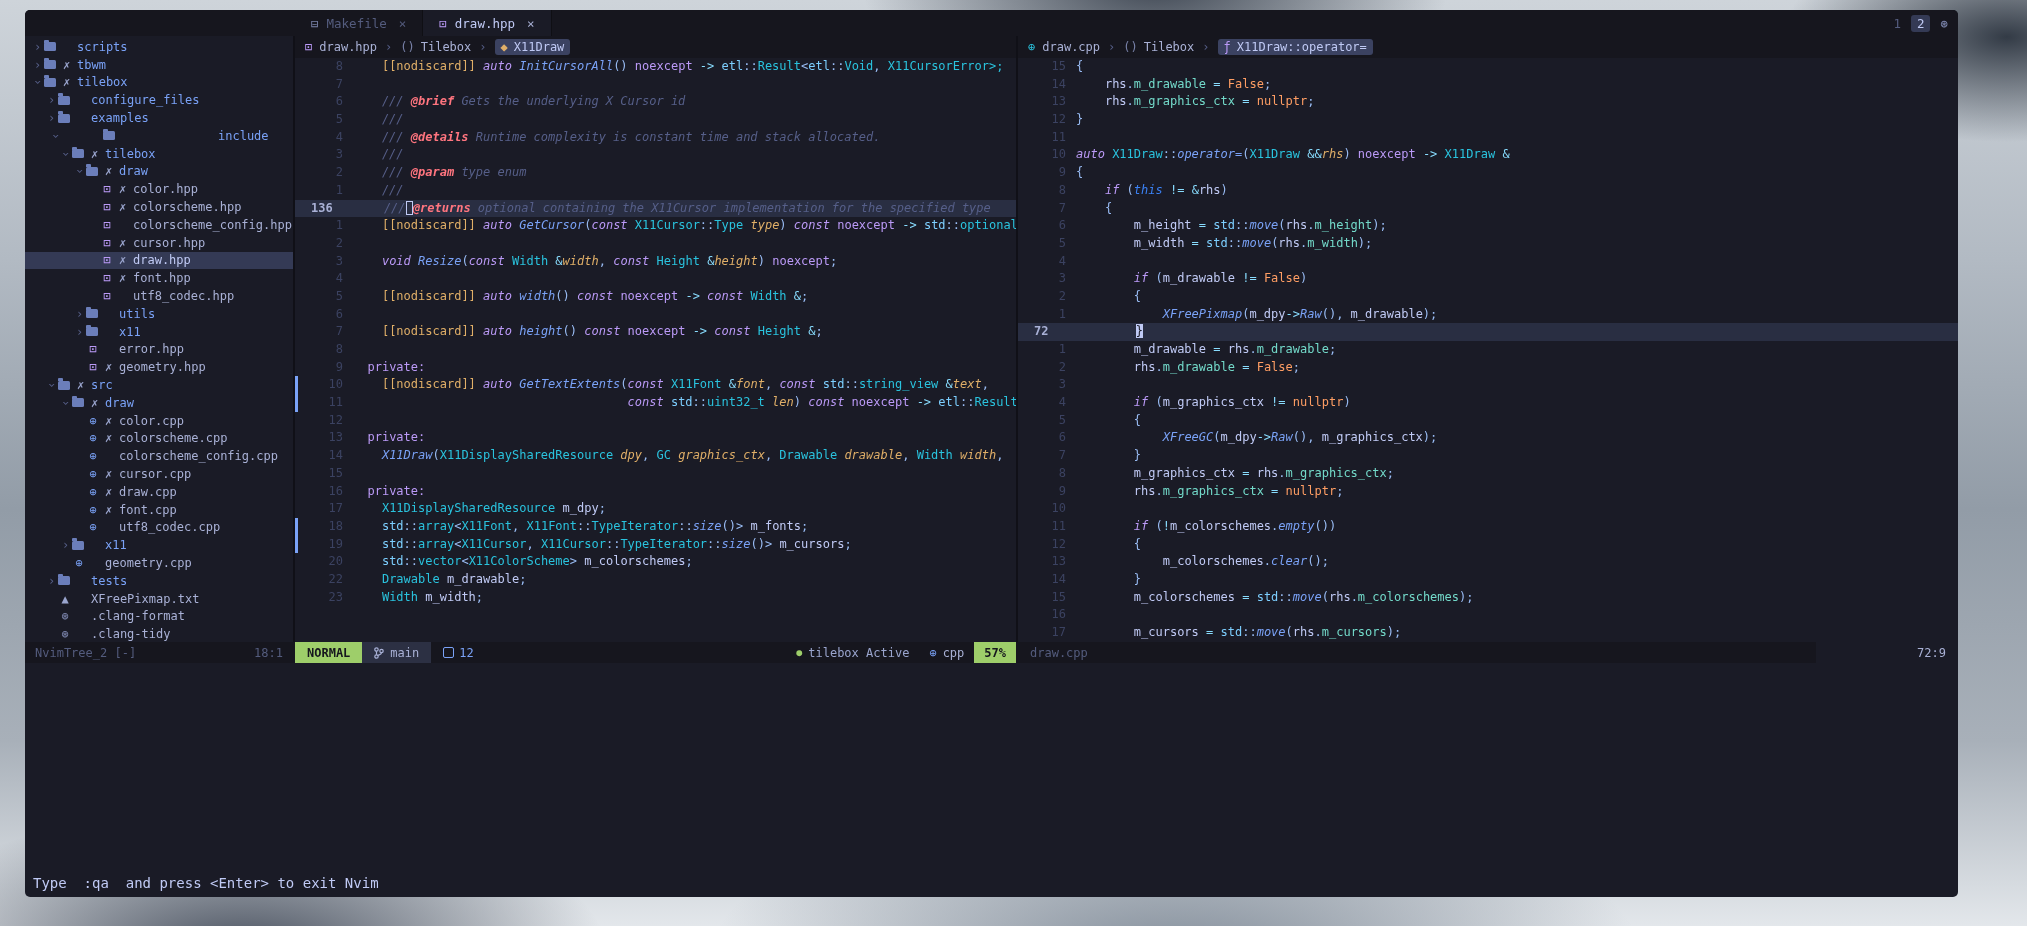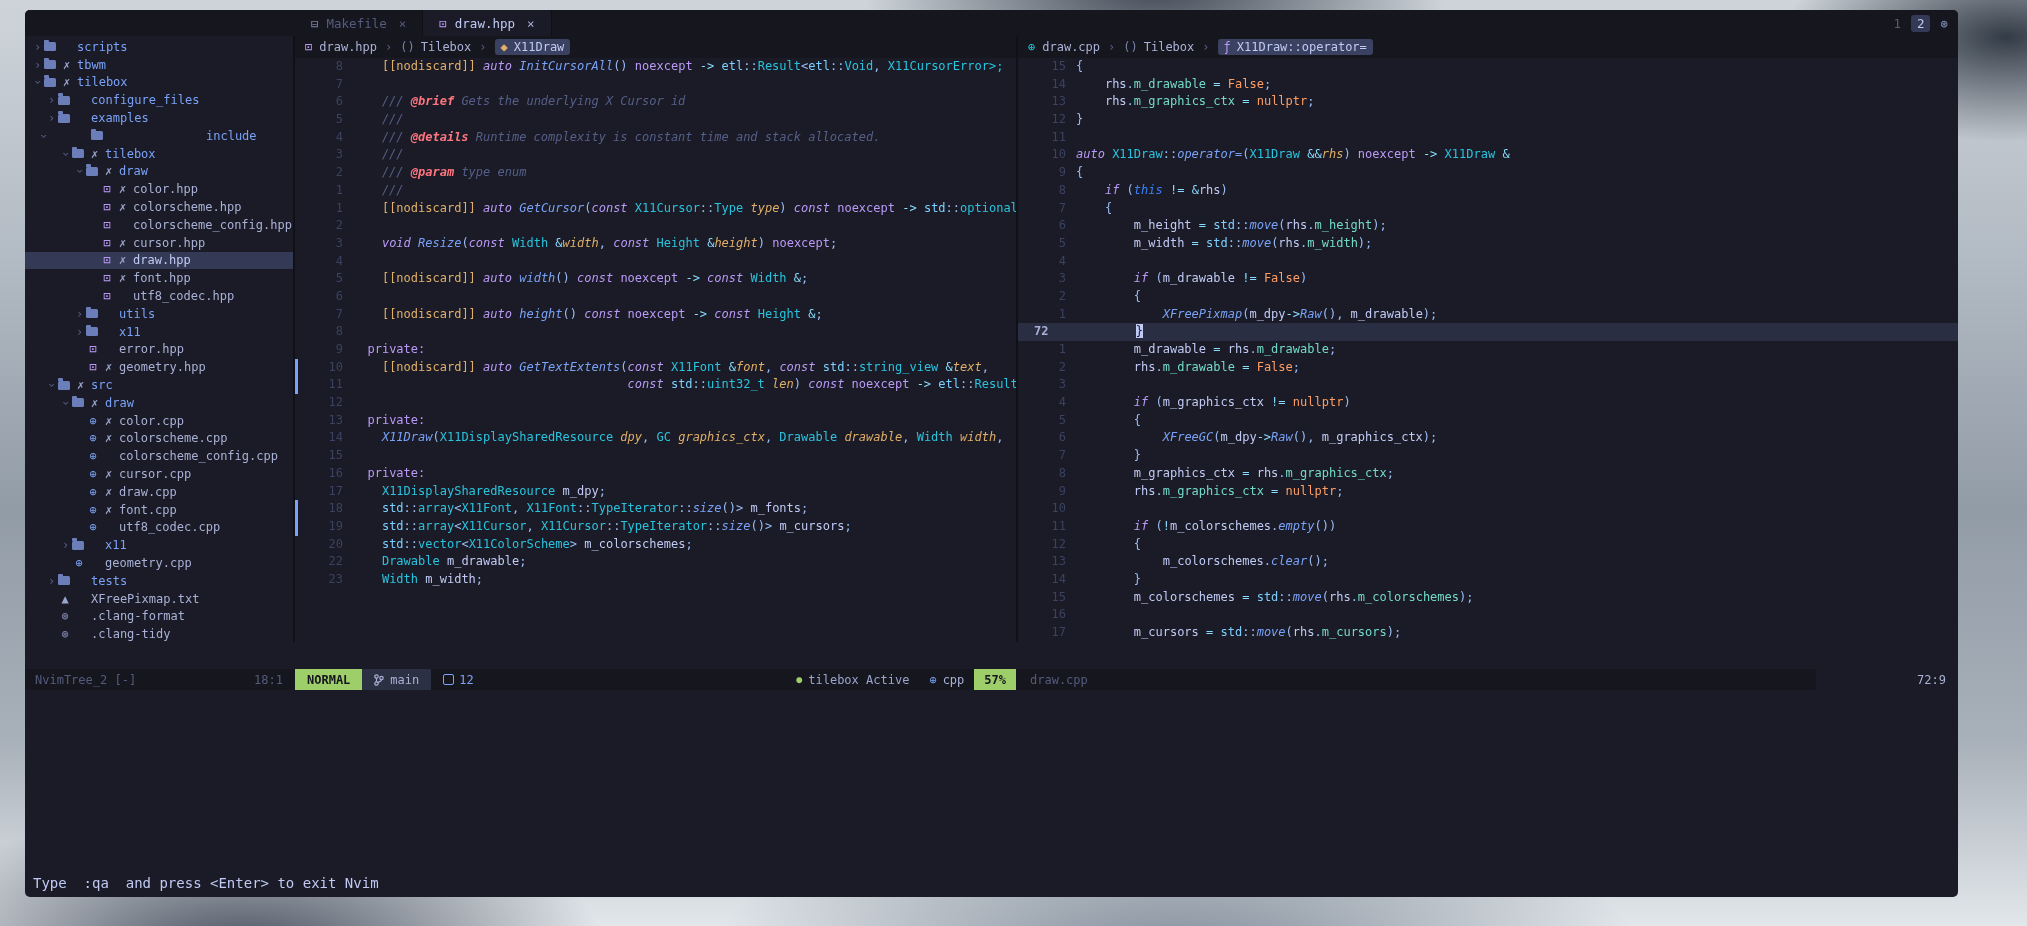--- a/index.html
+++ b/index.html
@@ -65,21 +65,21 @@
   .tk-o{color:#89ddff}.tk-p{color:#9abdf5}
   .tk-a{color:#e0af68}
   .tk-c{color:#565f89;font-style:italic}
   .tk-ct{color:#ff757f;font-weight:bold;font-style:italic}
   .tk-ob{color:#ff9e64}
   .tk-pr{color:#e0af68;font-style:italic}
   .tk-th{color:#3b82f6;font-style:italic}
   .cur-hollow{outline:1px solid #c0caf5;outline-offset:-1px;}
   .cur-block{background:#c0caf5;color:#1a1b26;}
   
-  .statusline{position:absolute;left:0;top:632px;width:1791px;height:21px;background:#16161e;font-size:12px;margin-top:27px;}
+  .statusline{position:absolute;left:0;top:632px;width:1791px;height:21px;background:#16161e;font-size:12px;}
   .sl-seg{position:absolute;top:0;height:21px;display:flex;align-items:center;}
   .sl-tree{left:0;width:268px;color:#545c7e;padding:0 10px;box-sizing:border-box;justify-content:space-between;}
   .sl-main{left:270px;width:721px;}
   .sl-right{left:993px;width:940px;color:#545c7e;padding:0 12px;box-sizing:border-box;justify-content:space-between;}
   .sl-mode{background:#9ece6a;color:#16161e;font-weight:bold;padding:0 12px;height:100%;display:flex;align-items:center;}
   .sl-branch{background:#2c3043;color:#a9b1d6;padding:0 12px;height:100%;display:flex;align-items:center;gap:6px;}
   .sl-buf{color:#7aa2f7;display:flex;align-items:center;gap:5px;padding:0 12px;}
   .sl-bufico{width:9px;height:9px;border:1.5px solid #7aa2f7;border-radius:2px;display:inline-block;}
   .sl-fill{flex:1;}
   .sl-lsp{color:#9aa5ce;display:flex;align-items:center;gap:6px;padding:0 10px;}
@@ -144,21 +144,21 @@
             <span class="fold"></span>
             <span class="git">&nbsp;</span>
             <span class="dname">configure_files</span>
           </div>
           <div class="trow" style="padding-left: 20px;">
             <span class="arrow">›</span>
             <span class="fold"></span>
             <span class="git">&nbsp;</span>
             <span class="dname">examples</span>
           </div>
-          <div class="trow" style="padding-left: 12px; gap: 41px;">
+          <div class="trow" style="padding-left: 24px; gap: 41px;">
             <span class="arrow open">›</span>
             <span class="fold"></span>
             <span class="git">&nbsp;</span>
             <span class="dname">include</span>
           </div>
           <div class="trow" style="padding-left: 34px;">
             <span class="arrow open">›</span>
             <span class="fold"></span>
             <span class="git">✗</span>
             <span class="dname">tilebox</span>
@@ -319,20 +319,21 @@
           </div>
         <div class="code" id="code0">
             <div class="cl"><span class="sign"></span><span class="ln">8</span><span class="ctext"><span class="tk-w">    </span><span class="tk-a">[[nodiscard]]</span><span class="tk-w"> </span><span class="tk-ki">auto</span><span class="tk-w"> </span><span class="tk-f">InitCursorAll</span><span class="tk-p">()</span><span class="tk-w"> </span><span class="tk-k">noexcept</span><span class="tk-w"> </span><span class="tk-o">-&gt;</span><span class="tk-w"> </span><span class="tk-ns">etl</span><span class="tk-p">::</span><span class="tk-t">Result</span><span class="tk-p">&lt;</span><span class="tk-ns">etl</span><span class="tk-p">::</span><span class="tk-t">Void</span><span class="tk-p">,</span><span class="tk-w"> </span><span class="tk-t">X11CursorError&gt;;</span></span></div>
             <div class="cl"><span class="sign"></span><span class="ln">7</span><span class="ctext"></span></div>
             <div class="cl"><span class="sign"></span><span class="ln">6</span><span class="ctext"><span class="tk-c">    /// </span><span class="tk-ct">@brief</span><span class="tk-c"> Gets the underlying X Cursor id</span></span></div>
             <div class="cl"><span class="sign"></span><span class="ln">5</span><span class="ctext"><span class="tk-c">    ///</span></span></div>
             <div class="cl"><span class="sign"></span><span class="ln">4</span><span class="ctext"><span class="tk-c">    /// </span><span class="tk-ct">@details</span><span class="tk-c"> Runtime complexity is constant time and stack allocated.</span></span></div>
             <div class="cl"><span class="sign"></span><span class="ln">3</span><span class="ctext"><span class="tk-c">    ///</span></span></div>
             <div class="cl"><span class="sign"></span><span class="ln">2</span><span class="ctext"><span class="tk-c">    /// </span><span class="tk-ct">@param</span><span class="tk-c"> type enum</span></span></div>
             <div class="cl"><span class="sign"></span><span class="ln">1</span><span class="ctext"><span class="tk-c">    ///</span></span></div>
+            <div class="cl cur"><span class="sign"></span><span class="ln curln">136</span><span class="ctext"><span class="tk-c">    ///</span><span class="cur-hollow tk-c"> </span><span class="tk-ct">@returns</span><span class="tk-c"> optional containing the X11Cursor implementation for the specified type</span></span></div>
             <div class="cl"><span class="sign"></span><span class="ln">1</span><span class="ctext"><span class="tk-w">    </span><span class="tk-a">[[nodiscard]]</span><span class="tk-w"> </span><span class="tk-ki">auto</span><span class="tk-w"> </span><span class="tk-f">GetCursor</span><span class="tk-p">(</span><span class="tk-ki">const</span><span class="tk-w"> </span><span class="tk-t">X11Cursor</span><span class="tk-p">::</span><span class="tk-t">Type</span><span class="tk-w"> </span><span class="tk-pr">type</span><span class="tk-p">)</span><span class="tk-w"> </span><span class="tk-ki">const</span><span class="tk-w"> </span><span class="tk-k">noexcept</span><span class="tk-w"> </span><span class="tk-o">-&gt;</span><span class="tk-w"> </span><span class="tk-ns">std</span><span class="tk-p">::</span><span class="tk-t">optional&lt;X11Cursor&gt;;</span></span></div>
             <div class="cl"><span class="sign"></span><span class="ln">2</span><span class="ctext"></span></div>
             <div class="cl"><span class="sign"></span><span class="ln">3</span><span class="ctext"><span class="tk-w">    </span><span class="tk-ki">void</span><span class="tk-w"> </span><span class="tk-f">Resize</span><span class="tk-p">(</span><span class="tk-ki">const</span><span class="tk-w"> </span><span class="tk-t">Width</span><span class="tk-w"> </span><span class="tk-o">&amp;</span><span class="tk-pr">width</span><span class="tk-p">,</span><span class="tk-w"> </span><span class="tk-ki">const</span><span class="tk-w"> </span><span class="tk-t">Height</span><span class="tk-w"> </span><span class="tk-o">&amp;</span><span class="tk-pr">height</span><span class="tk-p">)</span><span class="tk-w"> </span><span class="tk-k">noexcept</span><span class="tk-p">;</span></span></div>
             <div class="cl"><span class="sign"></span><span class="ln">4</span><span class="ctext"></span></div>
             <div class="cl"><span class="sign"></span><span class="ln">5</span><span class="ctext"><span class="tk-w">    </span><span class="tk-a">[[nodiscard]]</span><span class="tk-w"> </span><span class="tk-ki">auto</span><span class="tk-w"> </span><span class="tk-f">width</span><span class="tk-p">()</span><span class="tk-w"> </span><span class="tk-ki">const</span><span class="tk-w"> </span><span class="tk-k">noexcept</span><span class="tk-w"> </span><span class="tk-o">-&gt;</span><span class="tk-w"> </span><span class="tk-ki">const</span><span class="tk-w"> </span><span class="tk-t">Width</span><span class="tk-w"> </span><span class="tk-o">&amp;</span><span class="tk-p">;</span></span></div>
             <div class="cl"><span class="sign"></span><span class="ln">6</span><span class="ctext"></span></div>
             <div class="cl"><span class="sign"></span><span class="ln">7</span><span class="ctext"><span class="tk-w">    </span><span class="tk-a">[[nodiscard]]</span><span class="tk-w"> </span><span class="tk-ki">auto</span><span class="tk-w"> </span><span class="tk-f">height</span><span class="tk-p">()</span><span class="tk-w"> </span><span class="tk-ki">const</span><span class="tk-w"> </span><span class="tk-k">noexcept</span><span class="tk-w"> </span><span class="tk-o">-&gt;</span><span class="tk-w"> </span><span class="tk-ki">const</span><span class="tk-w"> </span><span class="tk-t">Height</span><span class="tk-w"> </span><span class="tk-o">&amp;</span><span class="tk-p">;</span></span></div>
             <div class="cl"><span class="sign"></span><span class="ln">8</span><span class="ctext"></span></div>
             <div class="cl"><span class="sign"></span><span class="ln">9</span><span class="ctext"><span class="tk-w">  </span><span class="tk-k">private:</span></span></div>
             <div class="cl"><span class="sign"><span class="bar"></span></span><span class="ln">10</span><span class="ctext"><span class="tk-w">    </span><span class="tk-a">[[nodiscard]]</span><span class="tk-w"> </span><span class="tk-ki">auto</span><span class="tk-w"> </span><span class="tk-f">GetTextExtents</span><span class="tk-p">(</span><span class="tk-ki">const</span><span class="tk-w"> </span><span class="tk-t">X11Font</span><span class="tk-w"> </span><span class="tk-o">&amp;</span><span class="tk-pr">font</span><span class="tk-p">,</span><span class="tk-w"> </span><span class="tk-ki">const</span><span class="tk-w"> </span><span class="tk-ns">std</span><span class="tk-p">::</span><span class="tk-t">string_view</span><span class="tk-w"> </span><span class="tk-o">&amp;</span><span class="tk-pr">text</span><span class="tk-p">,</span></span></div>

